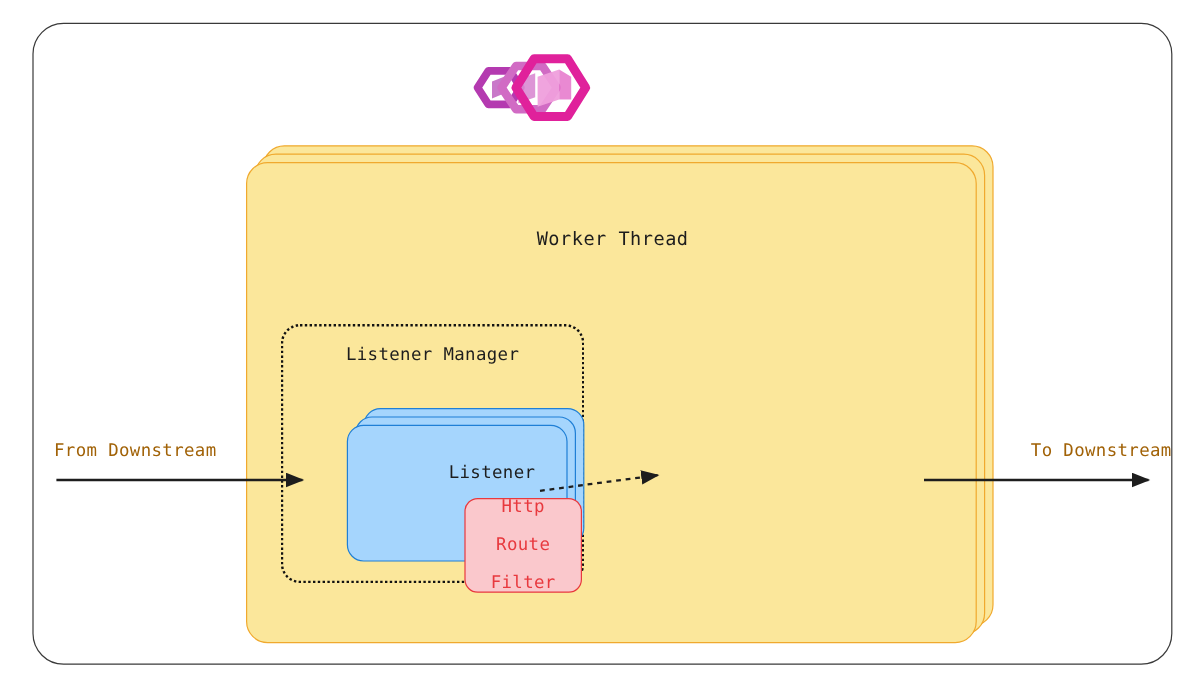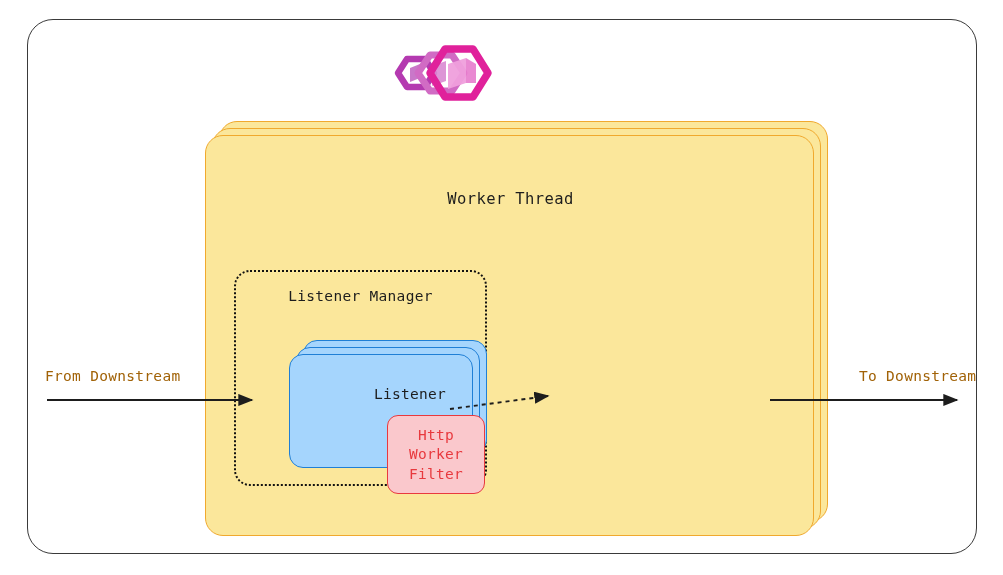--- a/index.html
+++ b/index.html
@@ -147,21 +147,21 @@
     width: 98px;
     height: 79px;
     background: #fac8cc;
     border: 1.8px solid #e8393e;
     border-radius: 11px;
     box-sizing: border-box;
     display: flex;
     flex-direction: column;
     align-items: center;
     justify-content: center;
-    gap: 1px;
+    gap: 13px;
   }
   .filter-line {
     font-size: 14.5px;
     color: #e8393e;
     line-height: 1.28;
     letter-spacing: 0.3px;
   }
 
   
   .edge-label {
@@ -219,21 +219,21 @@
       <div class="mgr-box listener-mgr">
         <div class="mgr-title">Listener Manager</div>
 
         <div class="blue-stack listener">
           <div class="blue-card b3"></div>
           <div class="blue-card b2"></div>
           <div class="blue-card b1">
             <div class="blue-title">Listener</div>
             <div class="filter-box">
               <div class="filter-line">Http</div>
-              <div class="filter-line">Worker</div>
+              <div class="filter-line">Route</div>
               <div class="filter-line">Filter</div>
             </div>
           </div>
         </div>
       </div>
 
 
     </div>
   </div>
 

